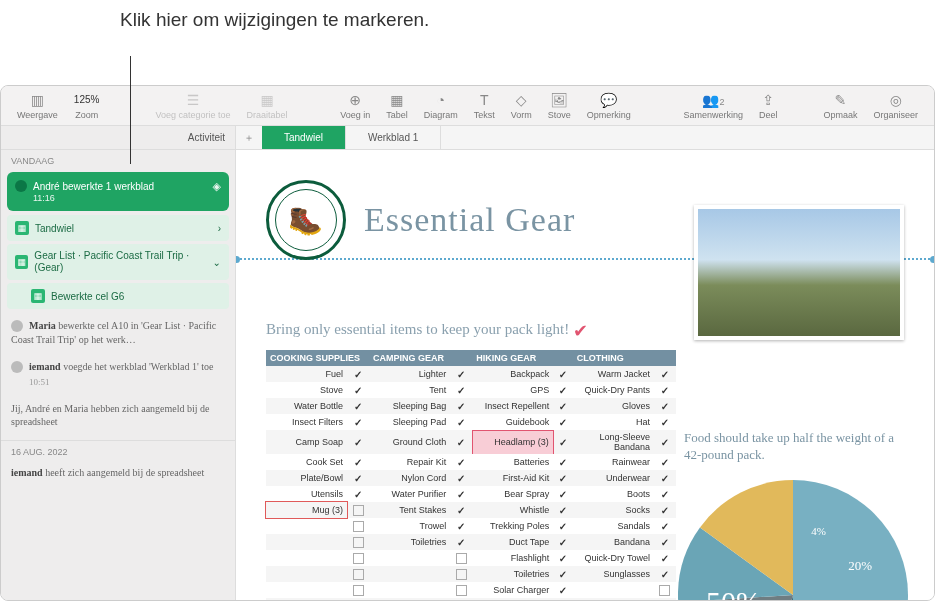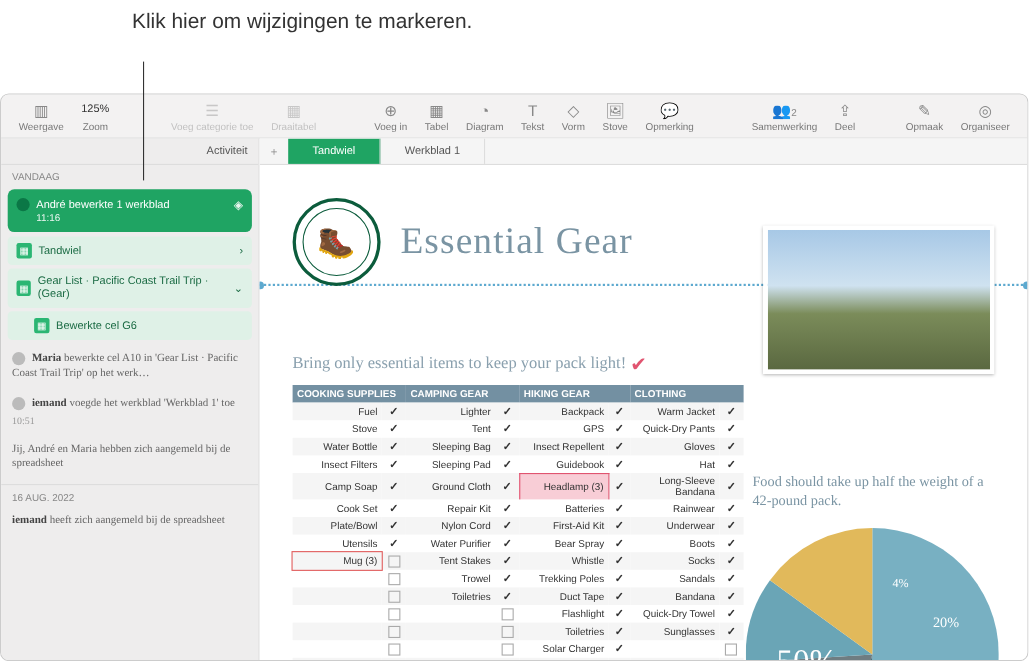--- a/index.html
+++ b/index.html
@@ -27,21 +27,21 @@
 .sb-card-green .txt { margin-left: 16px; font-size: 10px; line-height: 1.3; }
 .sb-card-green .time { margin-left: 16px; font-size: 9px; opacity: 0.9; }
 .sb-card-green .mark-icon { position: absolute; right: 8px; top: 8px; font-size: 11px; opacity: 0.9; }
 
 .sb-sub { background: #dff1e7; margin: 0 6px; border-radius: 4px; margin-bottom: 3px; display: flex; align-items: center; padding: 6px 8px; font-size: 10px; color: #1b6b44; }
 .sb-sub .gic { width: 14px; height: 14px; background: #2bb673; border-radius: 2px; margin-right: 6px; display: flex; align-items: center; justify-content: center; color: #fff; font-size: 9px; }
 .sb-sub .chev { margin-left: auto; color: #1b6b44; font-size: 10px; }
 
 .sb-entry { padding: 7px 10px; font-size: 10px; color: #666; line-height: 1.35; font-family: Liberation Serif, serif; }
 .sb-entry .dot2 { width: 12px; height: 12px; background: #bbb; border-radius: 50%; float: left; margin-right: 6px; margin-top: 1px; }
-.sb-entry .small { font-size: 9px; color: #999; margin-top: 2px; }
+.sb-entry .small { font-size: 9px; color: #999; margin-top: 2px; margin-left: 18px; }
 .sb-entry .bold { font-weight: 600; color: #444; }
 .sb-date { padding: 6px 10px 2px; font-size: 9px; color: #888; border-top: 1px solid #ddd; margin-top: 4px; }
 
 .canvas { flex: 1; background: #fff; position: relative; overflow: hidden; }
 .tabbar { height: 24px; background: #f5f5f5; border-bottom: 1px solid #ddd; display: flex; align-items: stretch; font-size: 10px; }
 .tabbar .plus { width: 26px; display: flex; align-items: center; justify-content: center; color: #888; }
 .tab { padding: 0 22px; display: flex; align-items: center; border-right: 1px solid #ddd; color: #555; cursor: pointer; }
 .tab.active { background: #1fa463; color: #fff; }
 
 .sheet { position: relative; padding: 30px 30px 0 30px; }

